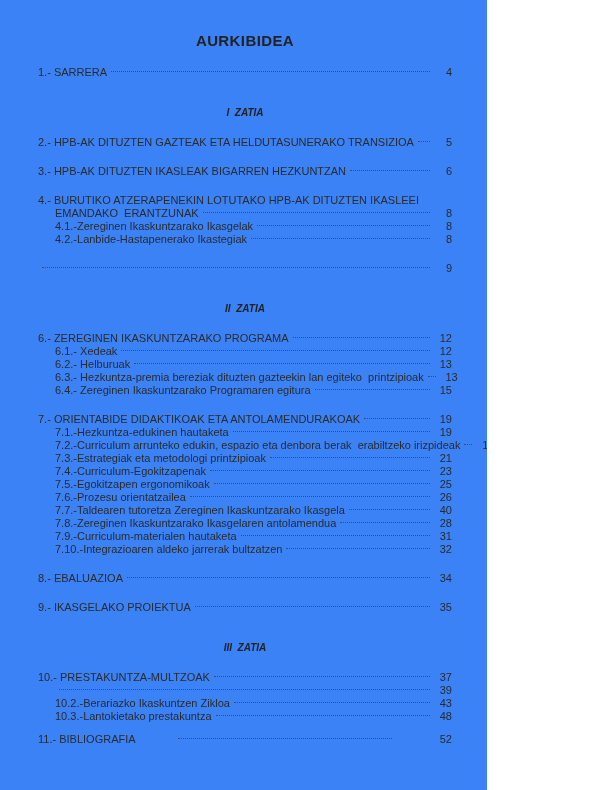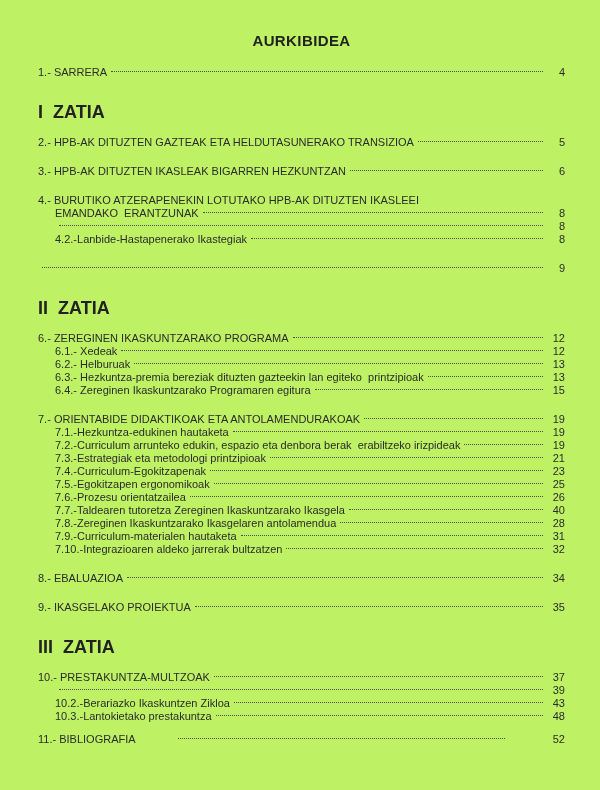--- a/index.html
+++ b/index.html
@@ -1,44 +1,45 @@
 <!DOCTYPE html>
 <html><head>
 <meta charset="utf-8">
 <style>
   html, body { margin: 0; padding: 0; }
   .page {
     position: relative;
-    width: 600px;
+    width: 487px;
     height: 790px;
     box-sizing: border-box;
-    background: #bef264;
+    background: #3b82f6;
     padding: 32px 35px 0 38px;
     font-family: "Liberation Sans", "DejaVu Sans", sans-serif;
     color: #2b2b2b;
     overflow: hidden;
   }
   .doc-title {
     text-align: center;
     font-size: 15px;
     line-height: 18px;
     font-weight: 700;
     letter-spacing: 0.4px;
     color: #222;
     margin: 0 0 12px 0;
     white-space: pre;
   }
   .section-heading {
-    text-align: left;
-    font-size: 18px;
+    text-align: center;
+    font-size: 10px;
     line-height: 15px;
     font-weight: 700;
     color: #222;
     margin: 26px 0 0 0;
     white-space: pre;
+    font-style: italic;
   }
   .toc-row {
     display: flex;
     align-items: center;
     font-size: 11px;
     line-height: 13px;
   }
   .toc-row.main { margin-top: 16px; }
   .toc-row.sub  { margin-top: 0; padding-left: 17px; }
   .toc-row.gap-large { margin-top: 10px; gap: 38px; }
@@ -82,20 +83,21 @@
         </div>
         <div class="toc-row main">
           <span class="label">4.- BURUTIKO ATZERAPENEKIN LOTUTAKO HPB-AK DITUZTEN IKASLEEI</span>
         </div>
         <div class="toc-row sub">
           <span class="label">EMANDAKO  ERANTZUNAK</span>
           <span class="dots"></span>
           <span class="pagenum">8</span>
         </div>
         <div class="toc-row sub">
+          <span class="label">4.1.-Zereginen Ikaskuntzarako Ikasgelak</span>
           <span class="dots"></span>
           <span class="pagenum">8</span>
         </div>
         <div class="toc-row sub">
           <span class="label">4.2.-Lanbide-Hastapenerako Ikastegiak</span>
           <span class="dots"></span>
           <span class="pagenum">8</span>
         </div>
         <div class="toc-row main">
           <span class="dots"></span>

